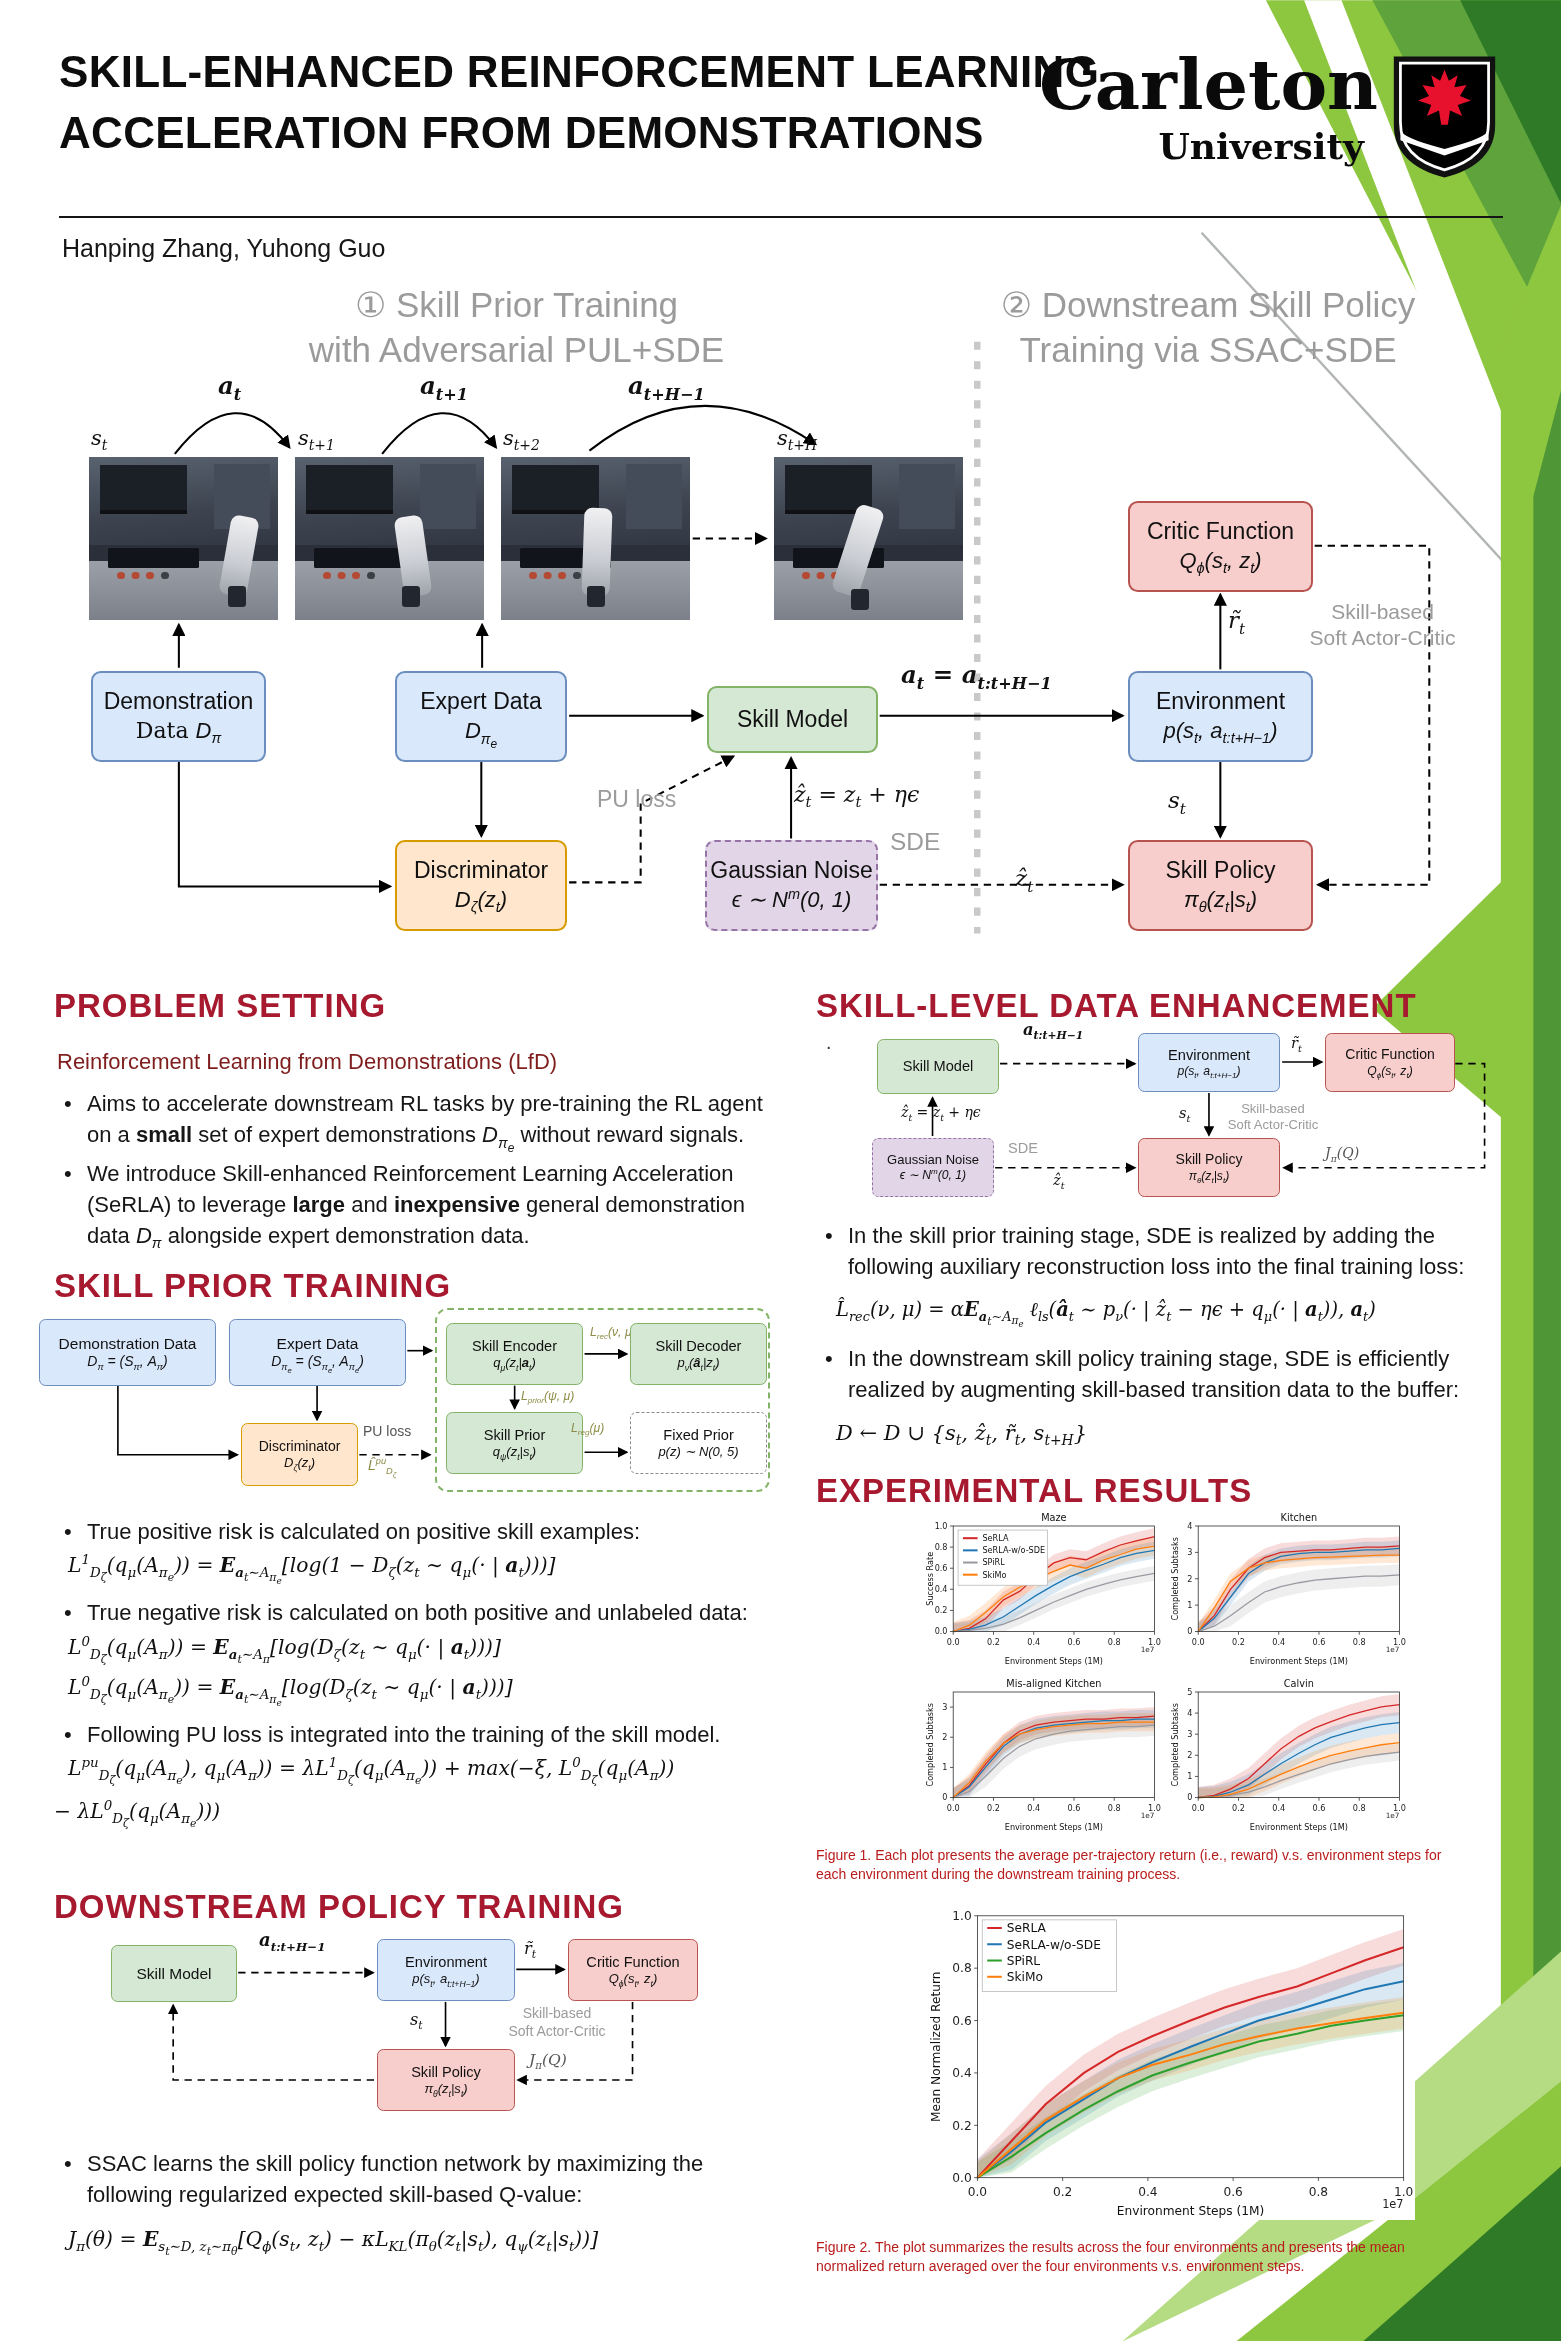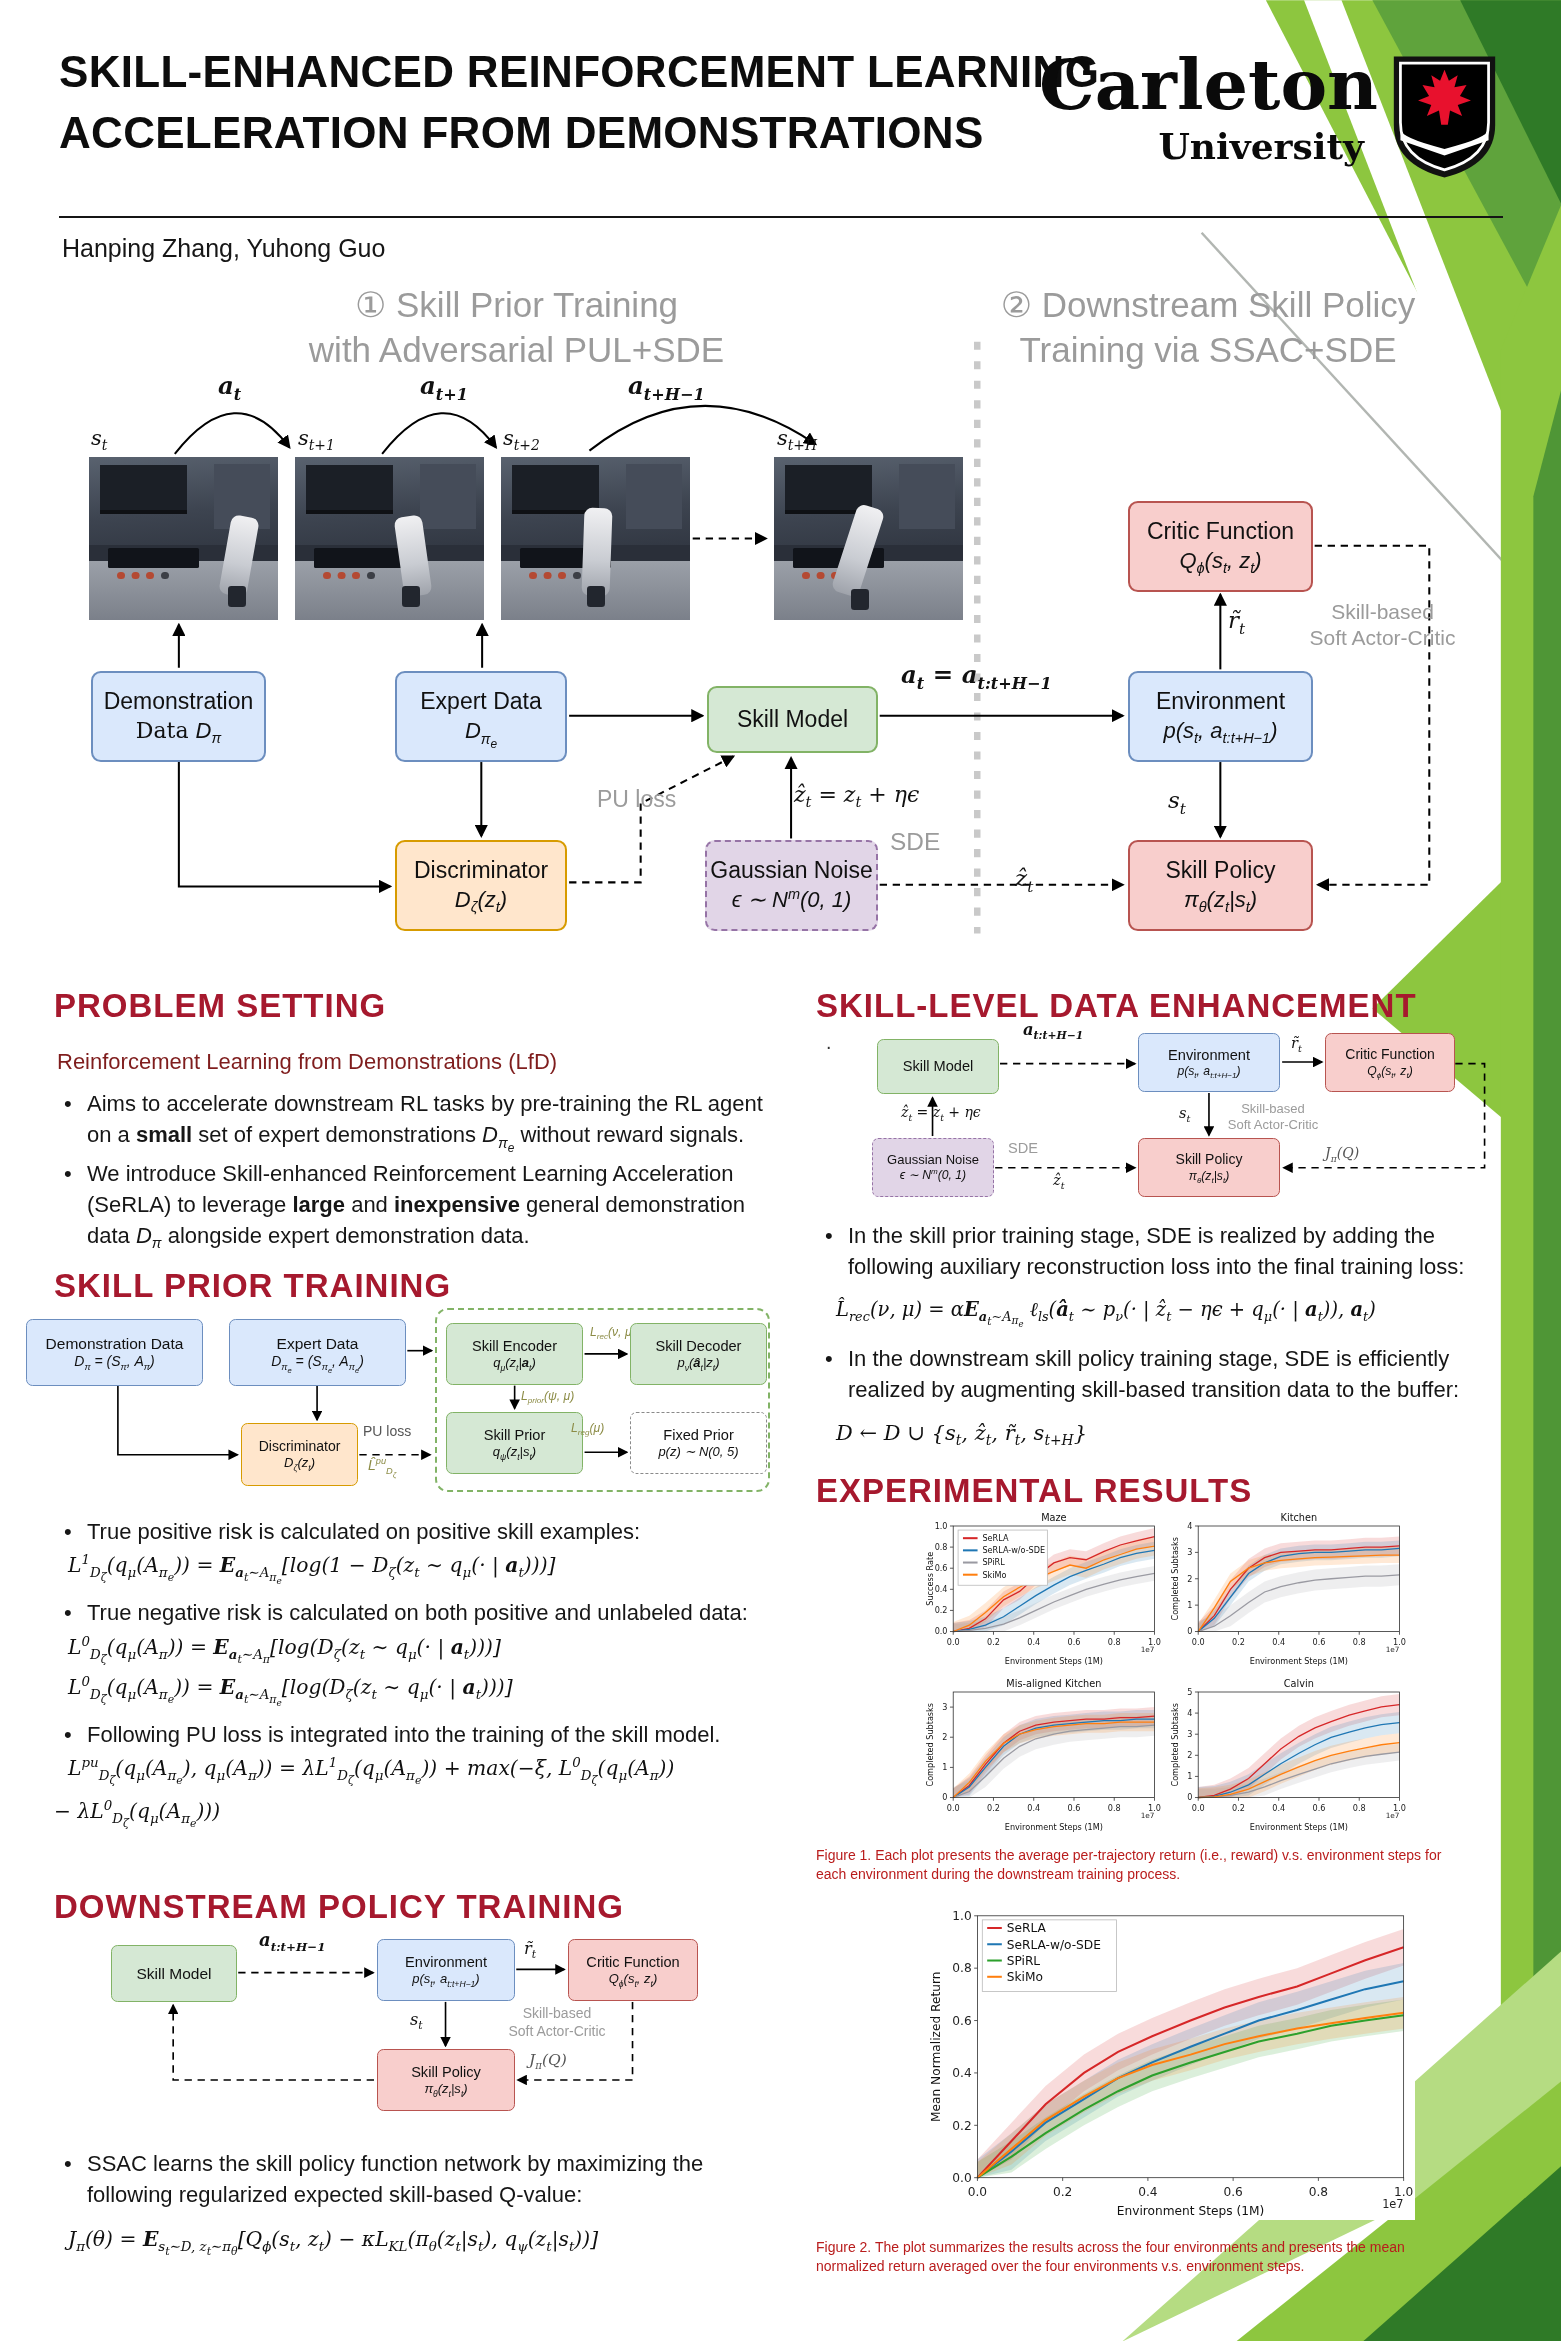--- a/index.html
+++ b/index.html
@@ -252,21 +252,21 @@
     <span class="bu">•</span>
     <span>Aims to accelerate downstream RL tasks by pre-training the RL agent on a <b>small</b> set of expert demonstrations <i>D<sub>π<sub>e</sub></sub></i> without reward signals.</span>
   </div>
   <div class="bullet" style="left:59px;top:1158px;width:730px">
     <span class="bu">•</span>
     <span>We introduce Skill-enhanced Reinforcement Learning Acceleration (SeRLA) to leverage <b>large</b> and <b>inexpensive</b> general demonstration data <i>D<sub>π</sub></i> alongside expert demonstration data.</span>
   </div>
 
   <div class="heading" style="left:54px;top:1267px">SKILL PRIOR TRAINING</div>
   <div class="dash-green" style="left:435px;top:1308px;width:335px;height:184px"></div>
-  <div class="sbox sb-blue" style="left:26px;top:1319px;width:177px;height:67px">
+  <div class="sbox sb-blue" style="left:39px;top:1319px;width:177px;height:67px">
     <div class="l1">Demonstration Data</div>
     <div class="l2"><i>D<sub>π</sub> = (S<sub>π</sub>, A<sub>π</sub>)</i></div>
   </div>
   <div class="sbox sb-blue" style="left:229px;top:1319px;width:177px;height:67px">
     <div class="l1">Expert Data</div>
     <div class="l2"><i>D<sub>π<sub>e</sub></sub> = (S<sub>π<sub>e</sub></sub>, A<sub>π<sub>e</sub></sub>)</i></div>
   </div>
   <div class="sbox sb-orange" style="left:241px;top:1423px;width:117px;height:63px">
     <div class="l1" style="font-size:14px">Discriminator</div>
     <div class="l2" style="font-size:13px"><i>D<sub>ζ</sub>(z<sub>t</sub>)</i></div>

